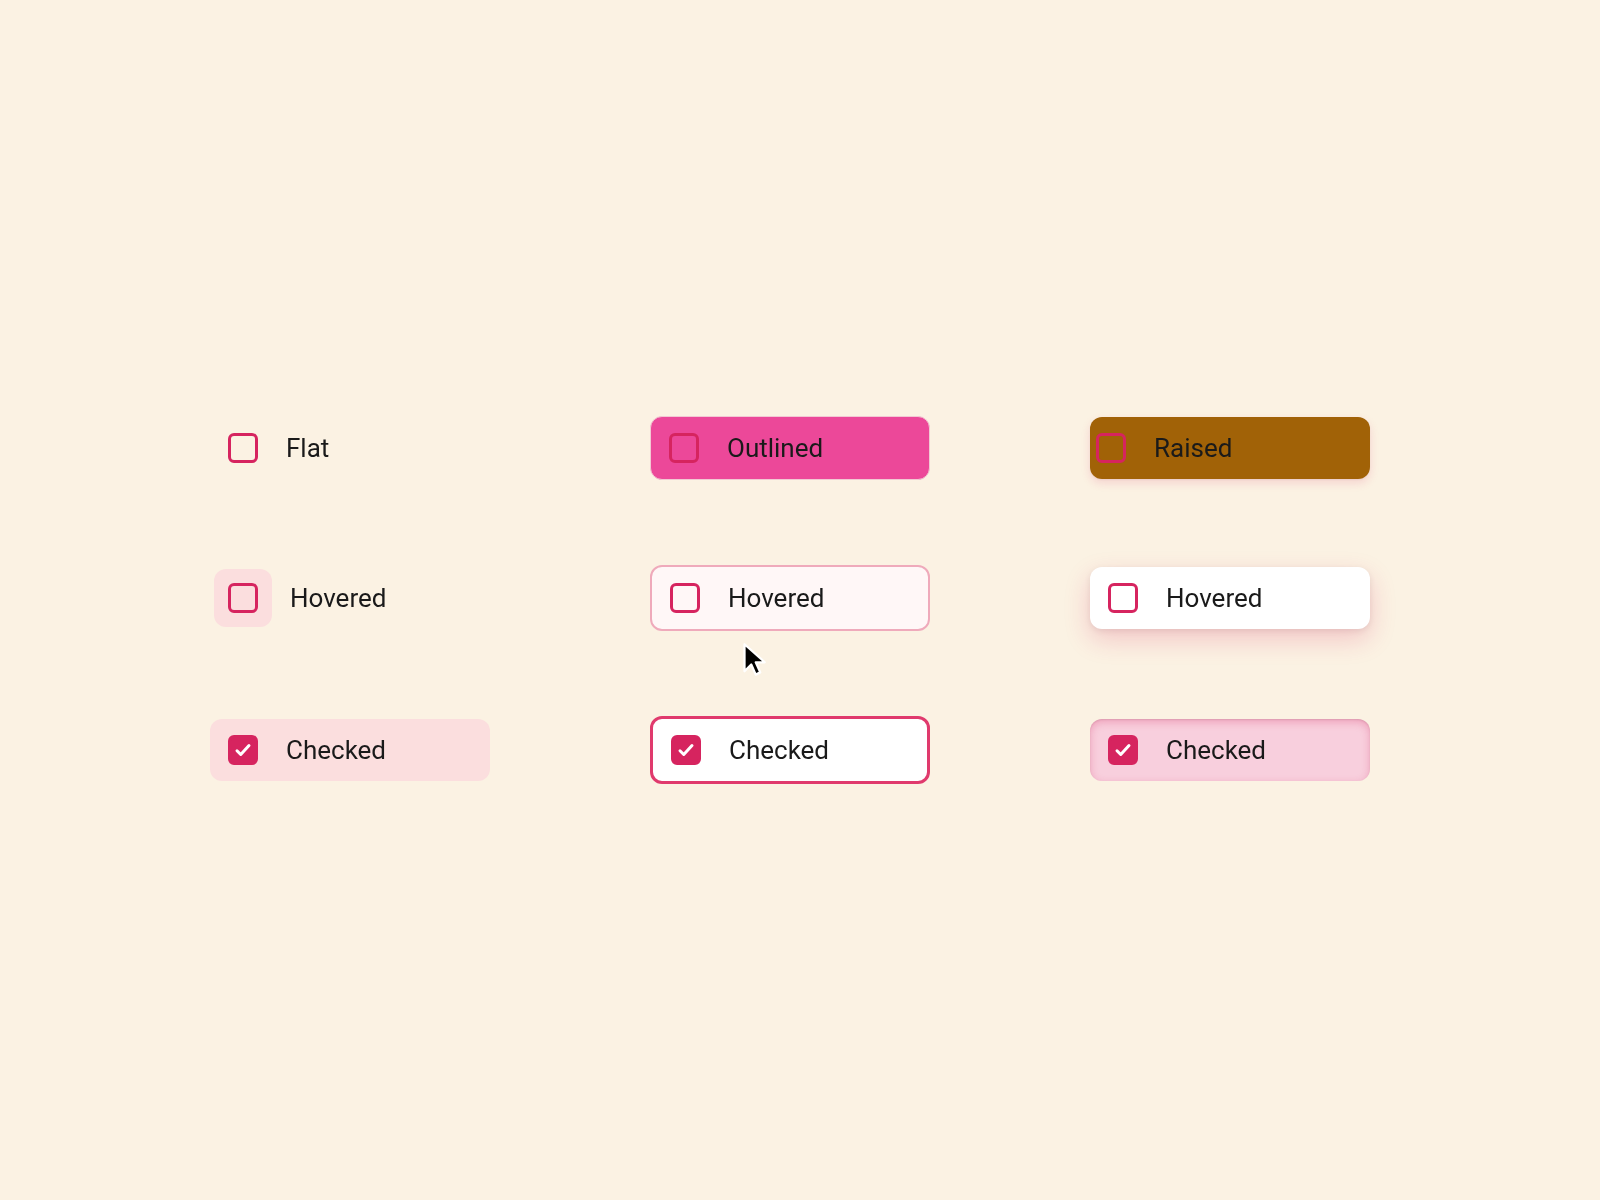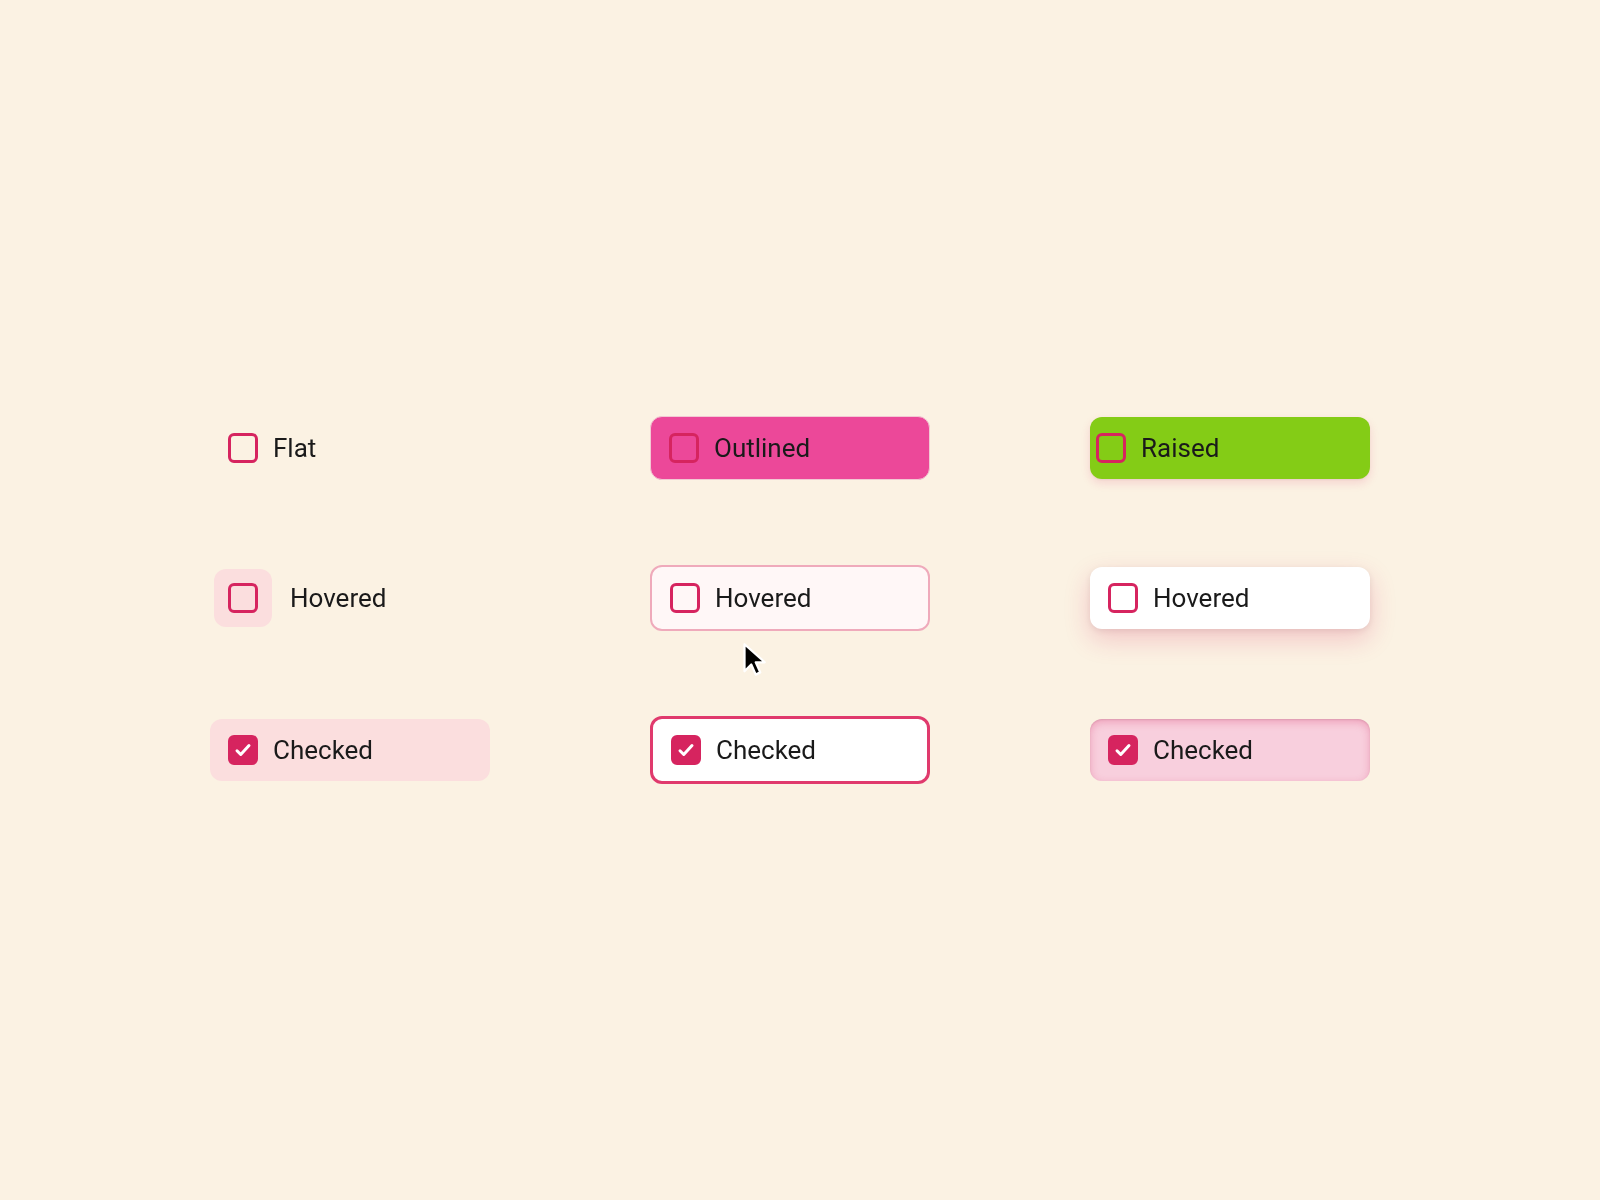--- a/index.html
+++ b/index.html
@@ -29,21 +29,21 @@
 
     .cell {
       display: flex;
       align-items: center;
       justify-content: flex-start;
     }
 
     .check-item {
       display: flex;
       align-items: center;
-      gap: 15px;
+      gap: 28px;
       padding: 16px 24px 16px 18px;
       border-radius: 12px;
       font-size: 26px;
       color: #1a1a1a;
       cursor: pointer;
       position: relative;
       min-width: 280px;
     }
 
     .check-box {
@@ -100,21 +100,21 @@
       background: #fff7f7;
     }
 
     .outlined-checked {
       border: 3px solid #e03a6d;
       background: #fff;
     }
 
     
     .raised-default {
-      background: #84cc16;
+      background: #a16207;
       box-shadow: 0 4px 10px rgba(214, 36, 95, 0.15), 0 1px 2px rgba(0,0,0,0.05);
       padding-left: 6px;
     }
 
     .raised-hovered {
       background: #ffffff;
       box-shadow: 0 10px 26px rgba(214, 36, 95, 0.22), 0 2px 6px rgba(0,0,0,0.08);
     }
 
     .raised-checked {

